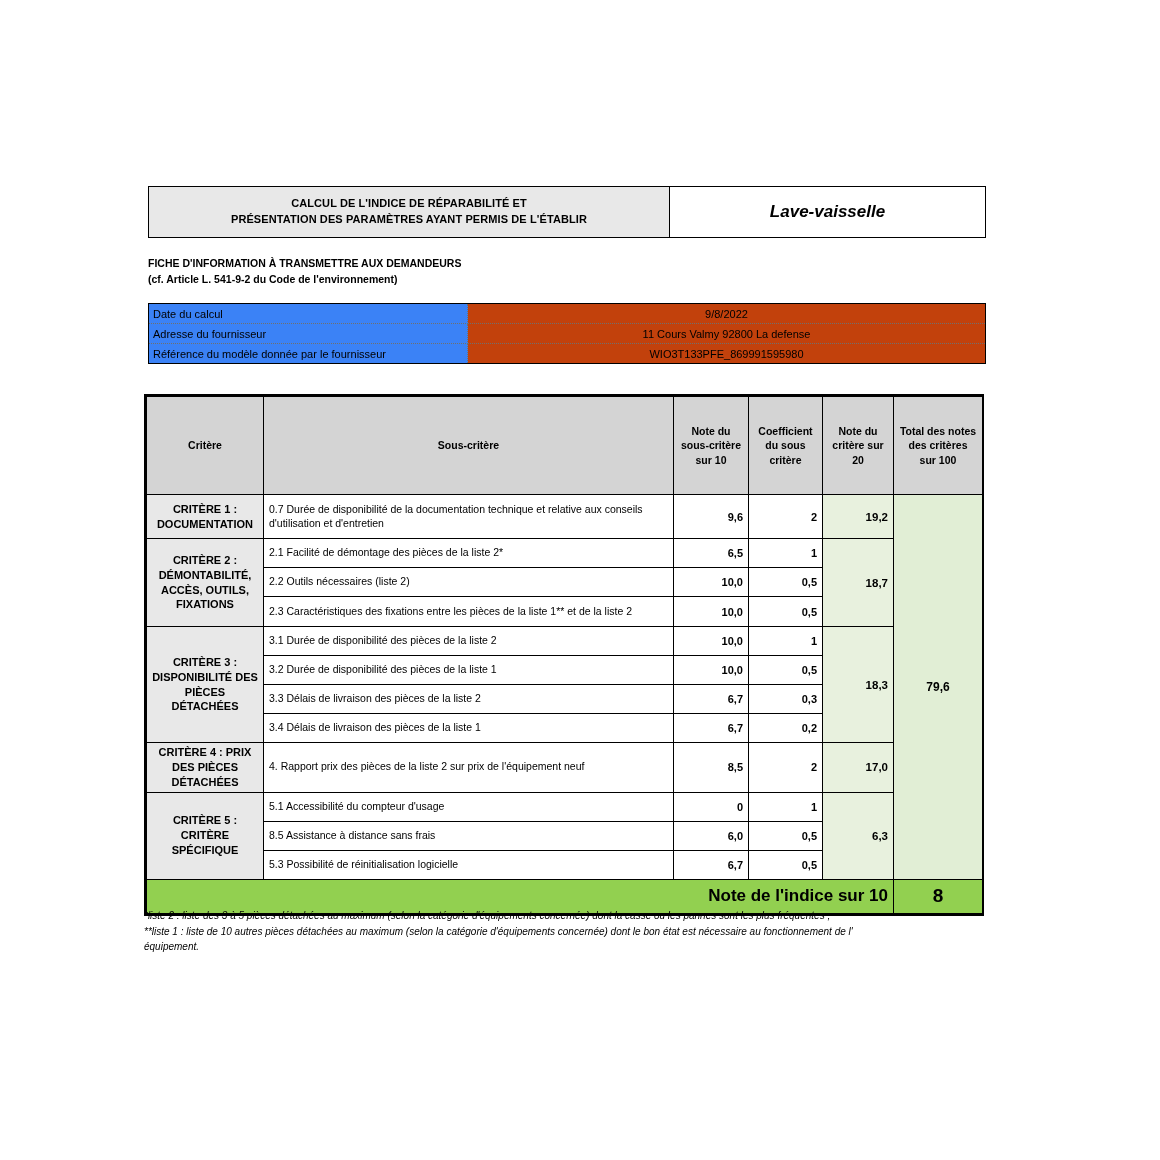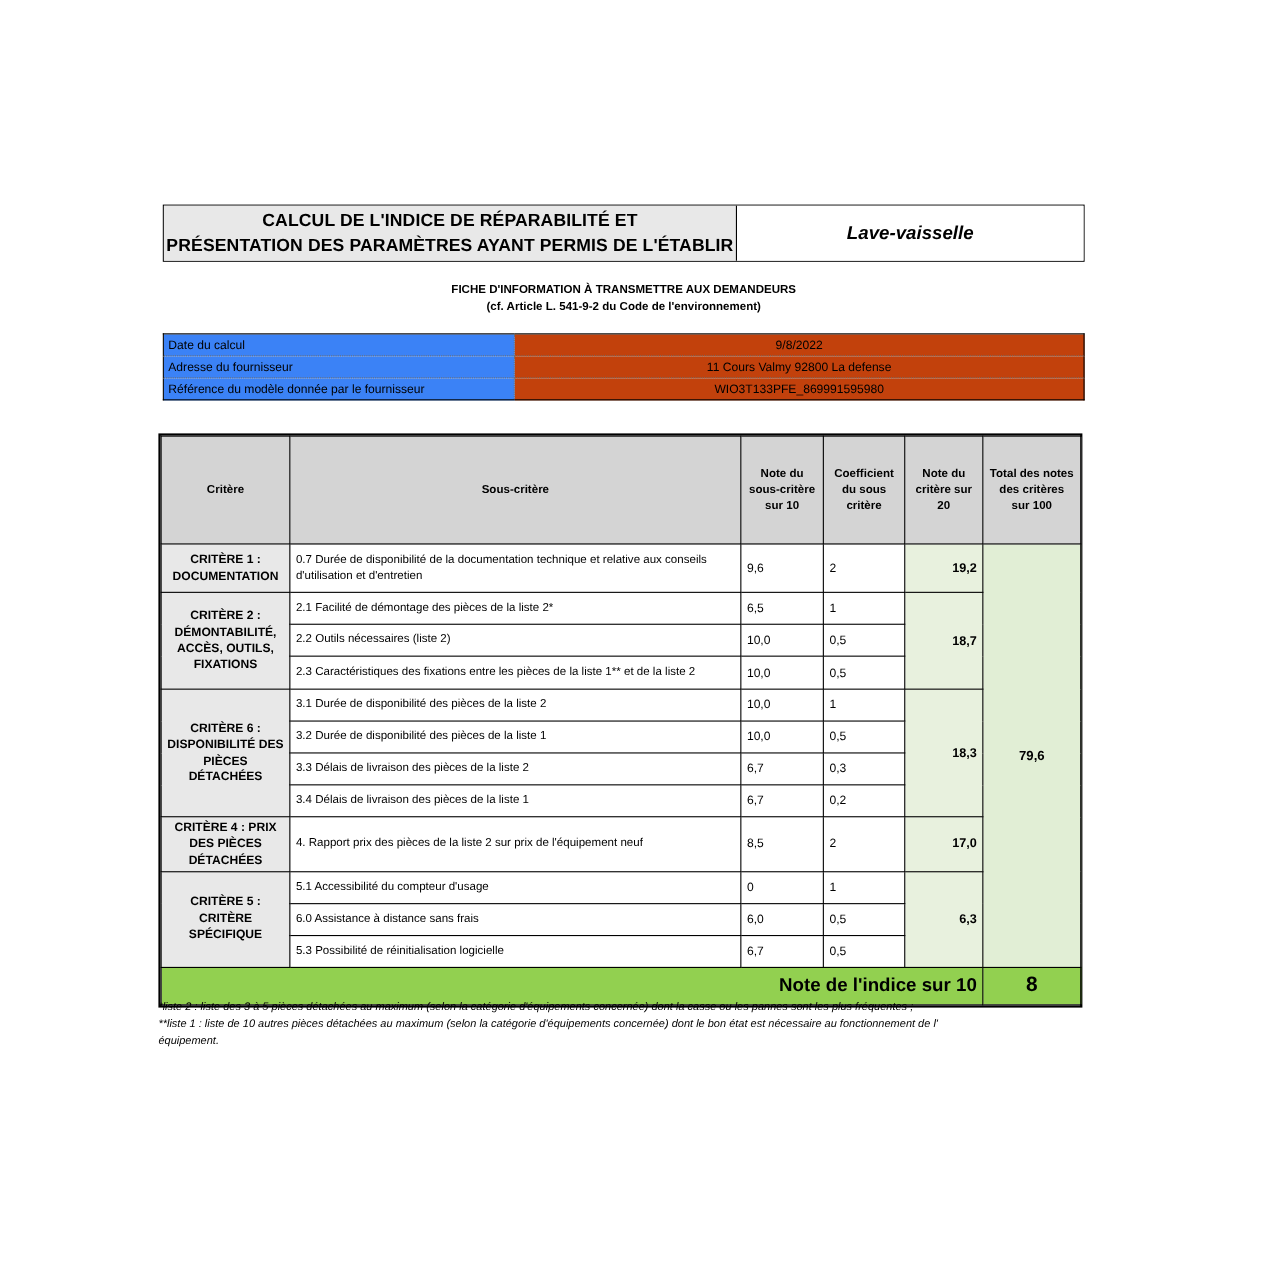--- a/index.html
+++ b/index.html
@@ -36,41 +36,40 @@
   .header-title {
     flex: 0 0 520px;
     background: #e8e8e8;
     border-right: 1px solid #000;
     display: flex;
     flex-direction: column;
     align-items: center;
     justify-content: center;
     text-align: center;
     font-weight: bold;
-    font-size: 16px;
+    font-size: 11px;
     line-height: 1.45;
     letter-spacing: .1px;
   }
   .header-product {
     flex: 1 1 auto;
     background: #ffffff;
     display: flex;
     align-items: center;
     justify-content: center;
     font-style: italic;
     font-weight: bold;
     font-size: 17px;
   }
 
   .subtitle {
     position: absolute;
     left: 148px;
     top: 256px;
     width: 838px;
-    text-align: center;
     font-weight: bold;
     font-size: 10.5px;
     line-height: 1.5;
   }
 
   
   .info-table {
     position: absolute;
     left: 148px;
     top: 303px;
@@ -136,22 +135,22 @@
     line-height: 1.35;
   }
   td.sub {
     text-align: left;
     font-size: 10.5px;
     line-height: 1.3;
     border-bottom: 1px dotted #555;
     border-top: 1px dotted #555;
   }
   td.num {
-    text-align: left;
-    font-weight: normal;
+    text-align: right;
+    font-weight: bold;
     font-size: 11px;
     border-bottom: 1px dotted #555;
     border-top: 1px dotted #555;
   }
   td.note20 {
     text-align: right;
     font-weight: bold;
     font-size: 11.5px;
     background: #e8f1de;
   }
@@ -272,21 +271,21 @@
           <td class="num">10,0</td>
           <td class="num">0,5</td>
         </tr>
         <tr class="solidbot">
           <td class="sub" style="height:30px">2.3 Caractéristiques des fixations entre les pièces de la liste 1** et de la liste 2</td>
           <td class="num">10,0</td>
           <td class="num">0,5</td>
         </tr>
 
         <tr class="solidtop">
-          <td class="crit" rowspan="4">CRITÈRE 6 : DISPONIBILITÉ DES PIÈCES DÉTACHÉES</td>
+          <td class="crit" rowspan="4">CRITÈRE 3 : DISPONIBILITÉ DES PIÈCES DÉTACHÉES</td>
           <td class="sub" style="height:29px">3.1 Durée de disponibilité des pièces de la liste 2</td>
           <td class="num">10,0</td>
           <td class="num">1</td>
           <td class="note20" rowspan="4">18,3</td>
         </tr>
         <tr>
           <td class="sub" style="height:29px">3.2 Durée de disponibilité des pièces de la liste 1</td>
           <td class="num">10,0</td>
           <td class="num">0,5</td>
         </tr>
@@ -310,21 +309,21 @@
         </tr>
 
         <tr class="solidtop">
           <td class="crit" rowspan="3">CRITÈRE 5 : CRITÈRE SPÉCIFIQUE</td>
           <td class="sub" style="height:29px">5.1 Accessibilité du compteur d'usage</td>
           <td class="num">0</td>
           <td class="num">1</td>
           <td class="note20" rowspan="3">6,3</td>
         </tr>
         <tr>
-          <td class="sub" style="height:29px">6.0 Assistance à distance sans frais</td>
+          <td class="sub" style="height:29px">8.5 Assistance à distance sans frais</td>
           <td class="num">6,0</td>
           <td class="num">0,5</td>
         </tr>
         <tr class="solidbot">
           <td class="sub" style="height:29px">5.3 Possibilité de réinitialisation logicielle</td>
           <td class="num">6,7</td>
           <td class="num">0,5</td>
         </tr>
 
         <tr class="final-row">

